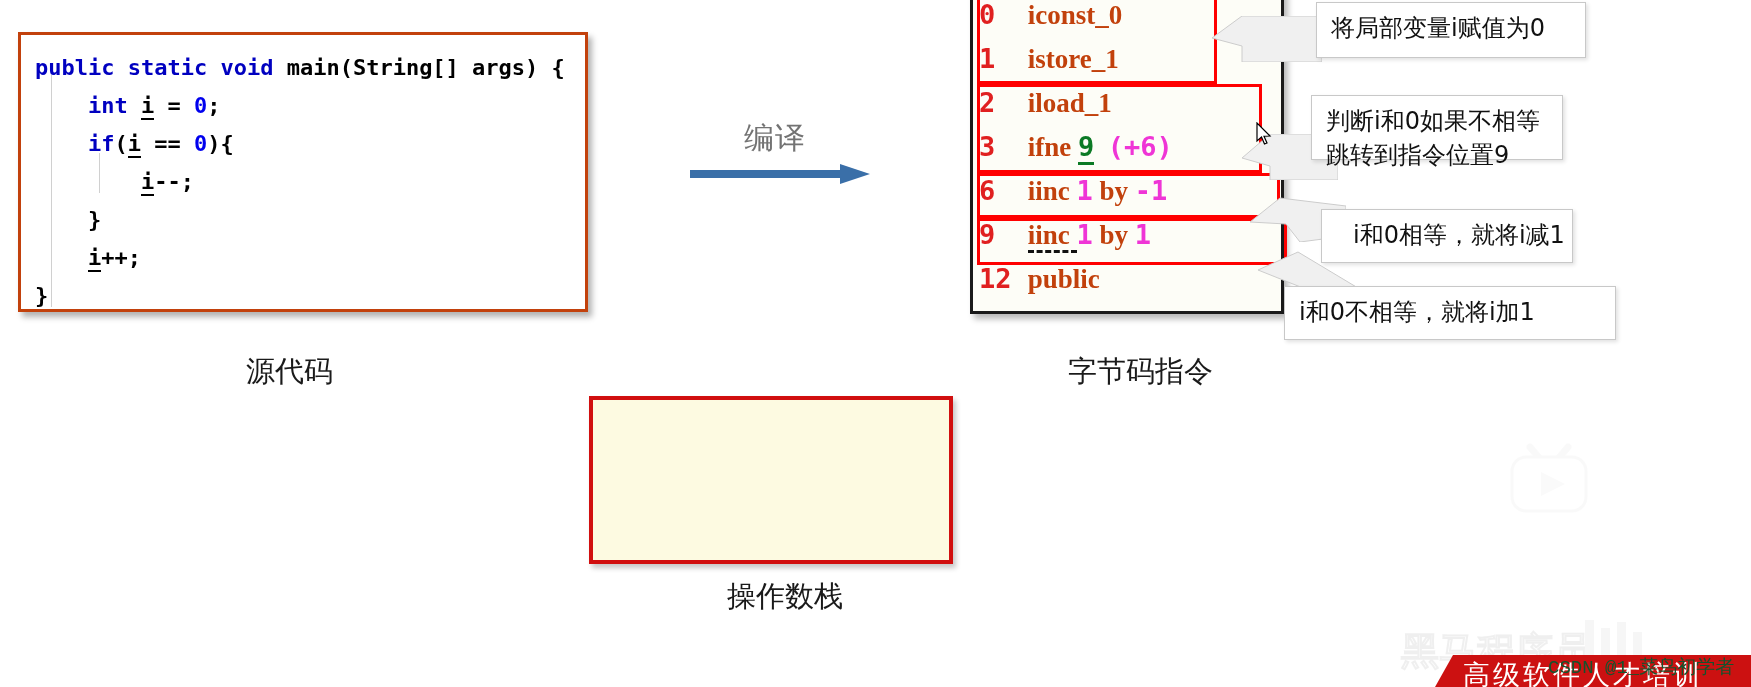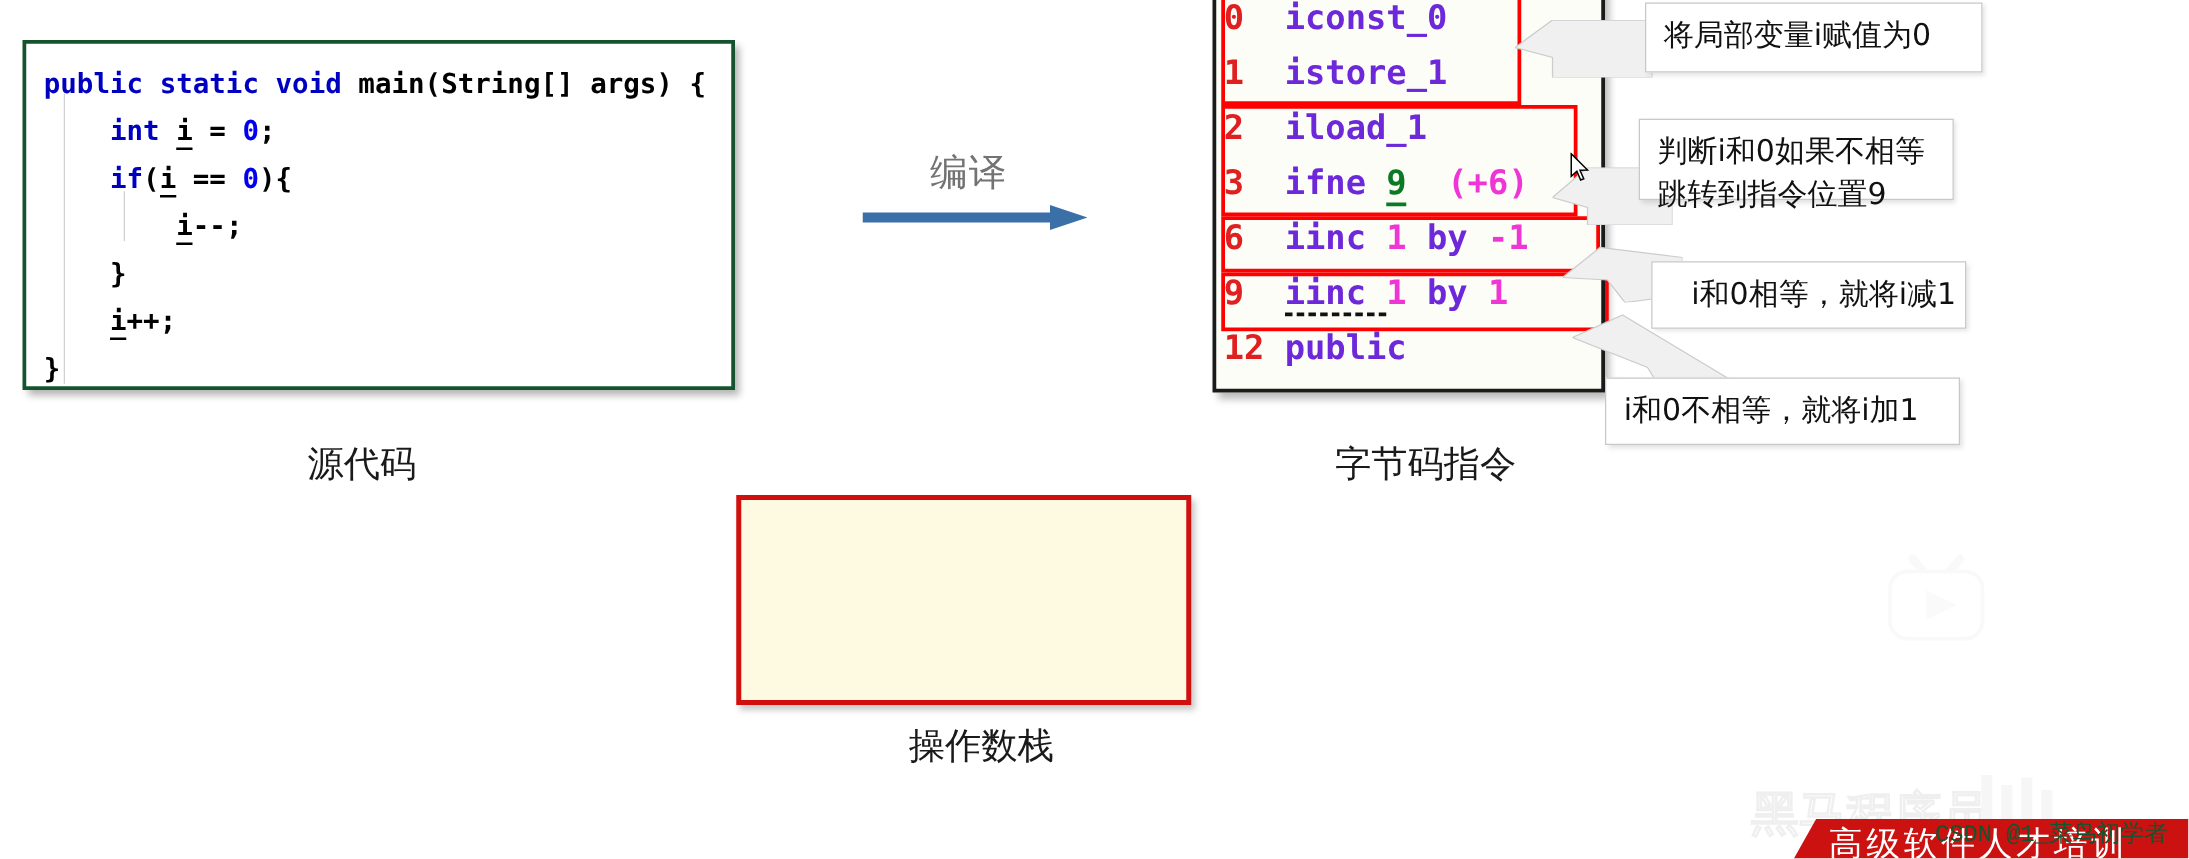--- a/index.html
+++ b/index.html
@@ -19,21 +19,21 @@
   }
 
   
   #source-panel {
     position: absolute;
     left: 18px;
     top: 32px;
     width: 570px;
     height: 280px;
     background: #ffffff;
-    border: 3px solid #14532d;
+    border: 3px solid #c2410c;
     box-sizing: border-box;
     box-shadow: 4px 5px 6px rgba(0,0,0,0.30);
   }
   .code-area {
     position: absolute;
     left: 14px;
     top: 14px;
     right: 6px;
     font-family: "DejaVu Sans Mono", "Liberation Mono", monospace;
     font-size: 22px;
@@ -106,21 +106,21 @@
     height: 44px;
     line-height: 44px;
     font-family: "DejaVu Sans Mono", "Liberation Mono", monospace;
     font-size: 27px;
     font-weight: bold;
     white-space: pre;
     padding-left: 6px;
     color: #111111;
   }
   .bc-idx { color: #e02020; }
-  .bc-op  { color: #6d28d9; }
+  .bc-op  { color: #c2410c; font-family: Liberation Serif, serif; }
   .bc-green { color: #0b7a25; border-bottom: 3px solid #0b7a25; }
   .bc-magenta { color: #ef35d6; }
   .bc-underline-dash {
     border-bottom: 3px dashed #111111;
   }
 
   
   .bc-box {
     position: absolute;
     border: 3px solid #ff0000;
@@ -282,21 +282,21 @@
   <svg class="tail" style="left:1250px; top:196px; width:96px; height:46px;" viewBox="0 0 96 46">
     <path d="M96 10 L30 2 L0 26 L36 28 L50 46 L96 40 Z" fill="#f0f0f0" stroke="#cccccc" stroke-width="1"></path>
   </svg>
   <div class="callout" style="left:1321px; top:209px; width:252px; height:54px;padding-left:31px;">
     <span class="ln">i和0相等，就将i减1</span>
   </div>
 
   <svg class="tail" style="left:1258px; top:250px; width:130px; height:60px;" viewBox="0 0 130 60">
     <path d="M130 56 L40 2 L0 20 L60 44 L70 60 L130 60 Z" fill="#f0f0f0" stroke="#cccccc" stroke-width="1"></path>
   </svg>
-  <div class="callout" style="left:1284px; top:302px; width:284px; height:54px;">
+  <div class="callout" style="left:1284px; top:286px; width:332px; height:54px;">
     <span class="ln">i和0不相等，就将i加1</span>
   </div>
 
   <div id="operand-stack-box"></div>
   <div class="caption" id="caption-operand">操作数栈</div>
 
   <svg id="mouse-cursor" viewBox="0 0 16 24">
     <path d="M1 1 L1 19 L5.5 15 L8.5 22 L11 21 L8 14.2 L14 14 Z" fill="#ffffff" stroke="#000000" stroke-width="1.2"></path>
   </svg>
 

